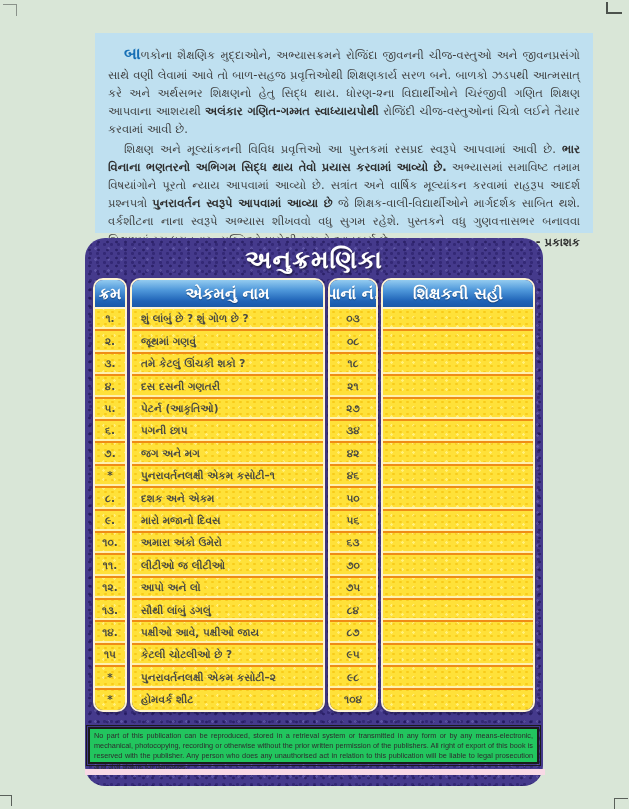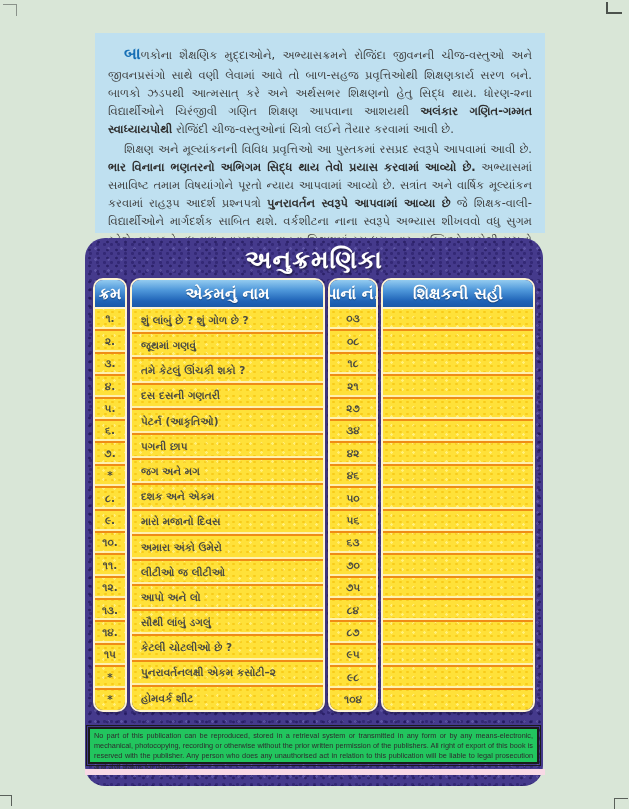--- a/index.html
+++ b/index.html
@@ -10,21 +10,21 @@
   }
   
   .crop{position:absolute;}
   .crop-tl{left:3px;top:4px;width:13px;height:11px;border-top:1px solid #8a928a;border-right:1px solid #8a928a;}
   .crop-tr{left:606px;top:2px;width:14px;height:10px;border-left:2px solid #4c524c;border-bottom:2px solid #4c524c;}
   .crop-bl{left:0;top:795px;width:11px;height:10px;border-top:1px solid #5a605a;border-right:1px solid #5a605a;}
   .crop-br{left:614px;top:798px;width:13px;height:10px;border-left:1px solid #5a605a;border-top:1px solid #5a605a;}
 
   
   .intro-panel{
-    position:absolute;left:95px;top:33px;width:450px;height:200px;
+    position:absolute;left:95px;top:33px;width:498px;height:200px;
     background:#bfe0f0;box-sizing:border-box;padding:8px 13px 6px 13px;
     color:#3e3e3e;font-size:11.5px;line-height:1.57;text-align:justify;
   }
   .intro-panel p{margin:0 0 2px 0;text-indent:16px;}
   .lead-cap{color:#176fb5;font-weight:bold;font-size:16px;}
   .b{font-weight:bold;color:#2e2e2e;}
   .signoff{text-align:right;font-weight:bold;color:#2e2e2e;margin-top:-18px;}
 
   
   .toc-frame{
@@ -137,26 +137,28 @@
   <div class="toc-col col-name">
     <div class="col-head">એકમનું નામ</div>
     <div class="col-body">
         <div class="cell cell-name">શું લાંબું છે ? શું ગોળ છે ?</div>
         <div class="cell cell-name">જૂથમાં ગણવું</div>
         <div class="cell cell-name">તમે કેટલું ઊંચકી શકો ?</div>
         <div class="cell cell-name">દસ દસની ગણતરી</div>
         <div class="cell cell-name">પેટર્ન (આકૃતિઓ)</div>
         <div class="cell cell-name">પગની છાપ</div>
         <div class="cell cell-name">જગ અને મગ</div>
+        <div class="cell cell-name">પુનરાવર્તનલક્ષી એકમ કસોટી–૧</div>
         <div class="cell cell-name">દશક અને એકમ</div>
         <div class="cell cell-name">મારો મજાનો દિવસ</div>
         <div class="cell cell-name">અમારા અંકો ઉમેરો</div>
         <div class="cell cell-name">લીટીઓ જ લીટીઓ</div>
         <div class="cell cell-name">આપો અને લો</div>
         <div class="cell cell-name">સૌથી લાંબું ડગલું</div>
+        <div class="cell cell-name">પક્ષીઓ આવે, પક્ષીઓ જાય</div>
         <div class="cell cell-name">કેટલી ચોટલીઓ છે ?</div>
         <div class="cell cell-name">પુનરાવર્તનલક્ષી એકમ કસોટી–૨</div>
         <div class="cell cell-name">હોમવર્ક શીટ</div>
       </div>
   </div>
 
   <div class="toc-col col-page">
     <div class="col-head">પાનાં નં.</div>
     <div class="col-body">
         <div class="cell cell-page">૦૩</div>

